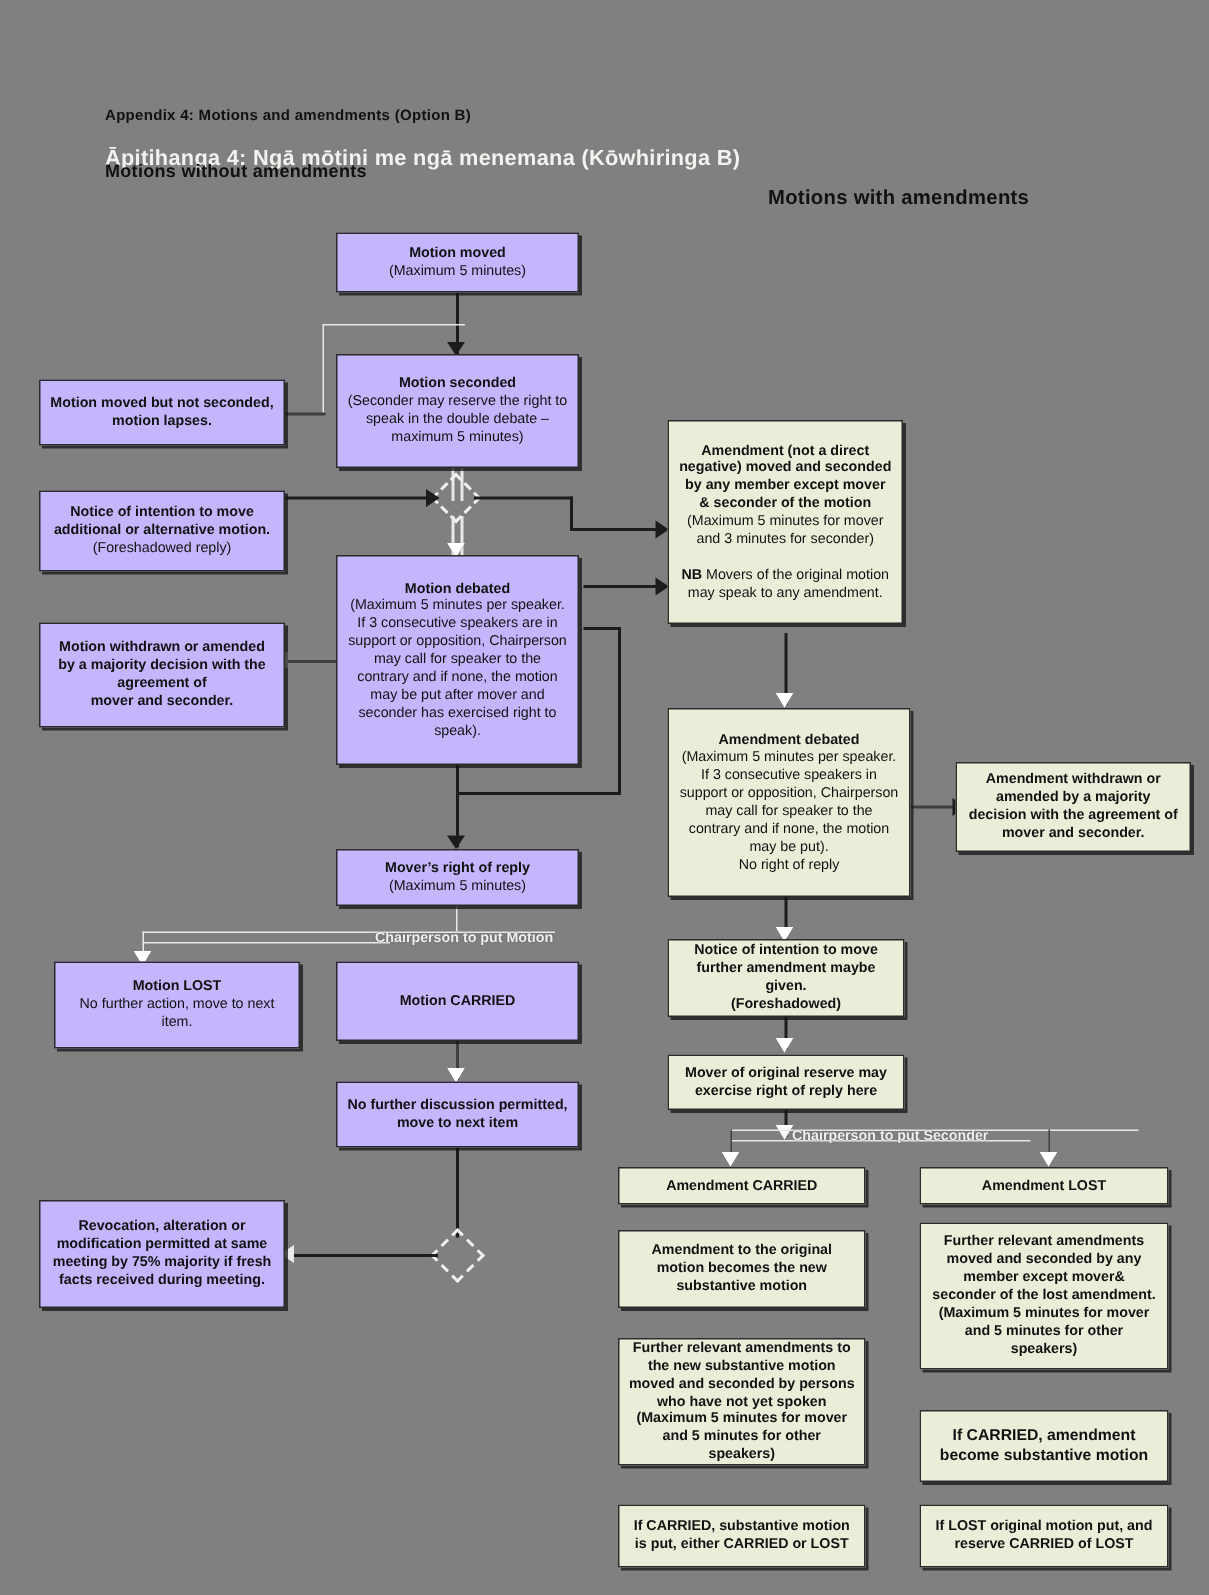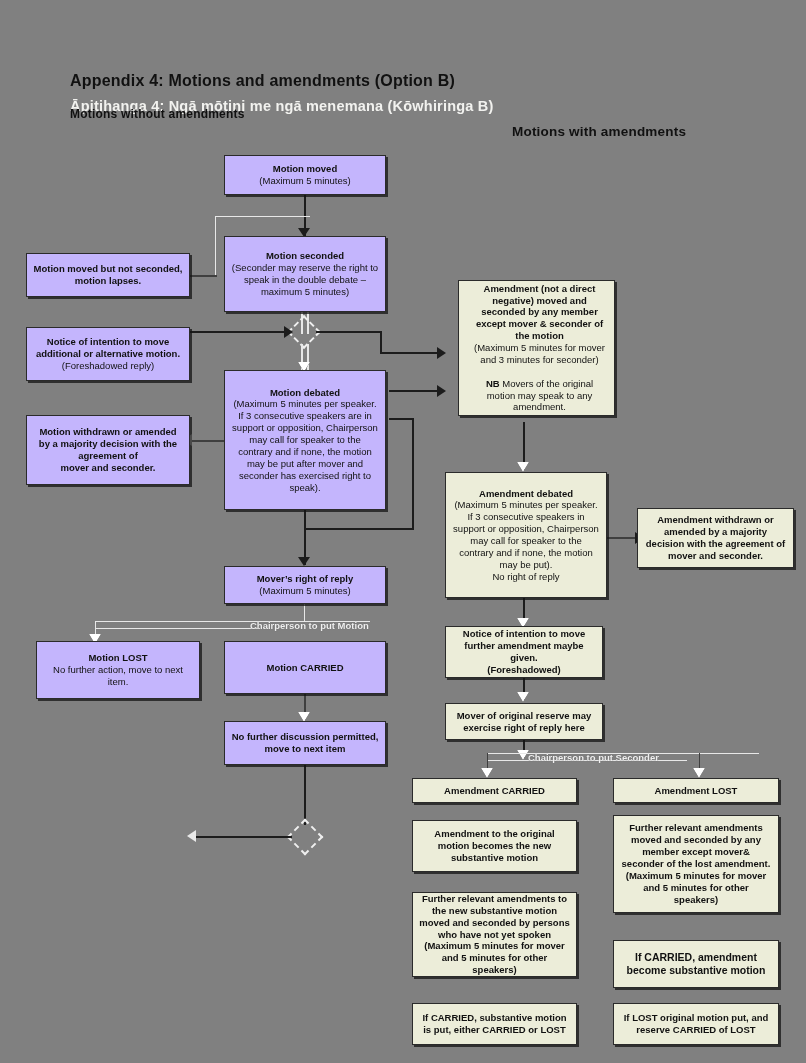--- a/index.html
+++ b/index.html
@@ -9,21 +9,21 @@
     font-family:"Liberation Sans", sans-serif;
     overflow:hidden;
   }
   #canvas{position:relative;width:806px;height:1063px;}
 
   
   .h-title{
     position:absolute;font-weight:bold;color:#111;
     letter-spacing:.2px;white-space:nowrap;
   }
-  #title-en{left:70px;top:72px;font-size:16px;text-align:right;}
+  #title-en{left:70px;top:72px;font-size:10px;text-align:right;}
   #title-mi{left:70px;top:98px;font-size:14.5px;color:#f2f2ef;font-weight:bold;}
   #col-left-title{left:70px;top:107px;font-size:12px;}
   #col-right-title{left:512px;top:124px;font-size:13.5px;}
 
   
   .box{
     position:absolute;box-sizing:border-box;
     display:flex;align-items:center;justify-content:center;
     text-align:center;color:#111;
     padding:3px 6px;line-height:1.25;
@@ -168,20 +168,23 @@
   </div>
 
   <div class="box blue" style="left:224px;top:641px;width:162px;height:53px;">
     <span class="txt sm"><b>Motion CARRIED</b></span>
   </div>
 
   <div class="box blue" style="left:224px;top:721px;width:162px;height:44px;">
     <span class="txt sm"><b>No further discussion permitted, move to next item</b></span>
   </div>
 
+  <div class="box blue" style="left:26px;top:800px;width:164px;height:72px;">
+    <span class="txt sm"><b>Revocation, alteration or modification permitted at same meeting by 75% majority if fresh facts received during meeting.</b></span>
+  </div>
 
 
   <div class="ln v" style="left:523px;top:422px;height:48px;"></div>
   <div class="ar downo" style="left:517px;top:462px;"></div>
 
   <div class="ln h thin" style="left:607px;top:537px;width:30px;"></div>
   <div class="ar right" style="left:635px;top:532px;"></div>
 
   <div class="ln v" style="left:523px;top:598px;height:28px;"></div>
   <div class="ar downo" style="left:517px;top:618px;"></div>
@@ -192,21 +195,21 @@
   <div class="ln v" style="left:523px;top:740px;height:18px;"></div>
   <div class="ar downo" style="left:517px;top:750px;"></div>
   <div class="ln h lite" style="left:487px;top:753px;width:272px;height:1px;"></div>
   <div class="ln h lite" style="left:487px;top:760px;width:200px;height:1px;"></div>
   <div class="ln v thin" style="left:487px;top:753px;height:24px;width:1px;"></div>
   <div class="ln v thin" style="left:699px;top:753px;height:24px;width:1px;"></div>
   <div class="ar downo" style="left:481px;top:768px;"></div>
   <div class="ar downo" style="left:693px;top:768px;"></div>
   <div class="elabel" style="left:528px;top:752px;">Chairperson to put Seconder</div>
 
-  <div class="box cream" style="left:458px;top:280px;width:157px;height:136px;padding-left:12px;">
+  <div class="box cream" style="left:445px;top:280px;width:157px;height:136px;">
     <span class="txt sm">
       <b>Amendment (not a direct negative) moved and seconded by any member except mover &amp; seconder of the motion</b><br>
       <span>(Maximum 5 minutes for mover and 3 minutes for seconder)</span><br><br>
       <b>NB</b><span> Movers of the original motion may speak to any amendment.</span>
     </span>
   </div>
 
   <div class="box cream" style="left:445px;top:472px;width:162px;height:126px;">
     <span class="txt sm">
       <b>Amendment debated</b><br>

